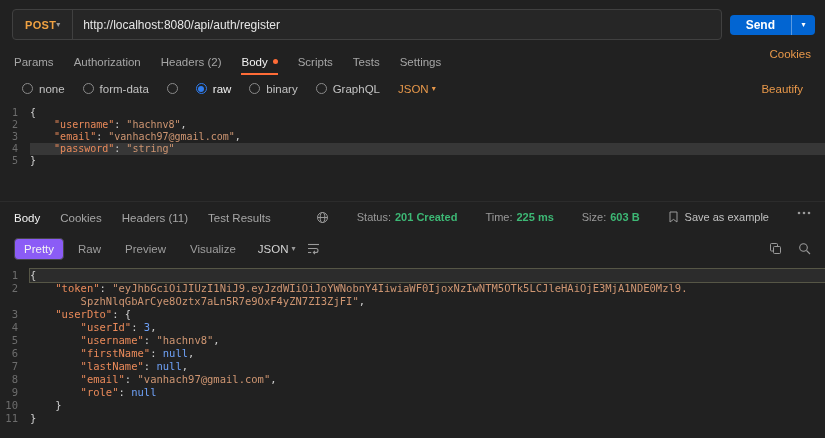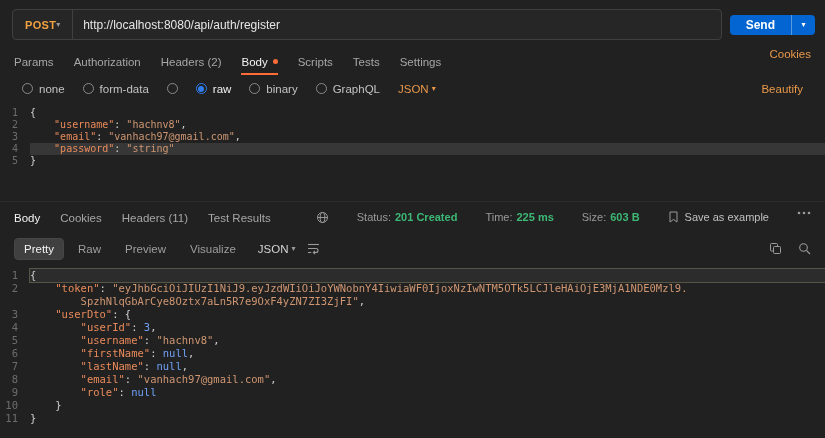--- a/index.html
+++ b/index.html
@@ -61,21 +61,21 @@
   .res-meta{margin-left:auto;display:flex;align-items:flex-start;gap:28px;font-size:11px}
   .meta{display:flex;align-items:center;gap:4px}
   .mlab{color:#9a9a9a}
   .mval{color:var(--success,#3db875);font-weight:600}
   .icon{display:inline-flex;align-items:center;color:#9a9a9a;cursor:pointer}
   .icon.static{cursor:default}
   .save-example{display:flex;align-items:center;gap:6px;color:#c0c0c0;font-size:11px;cursor:pointer}
   .res-toolbar{display:flex;align-items:center;gap:12px;padding:0 14px;height:31px}
   .view-tabs{display:flex;align-items:center;gap:4px}
   .view-tab{color:#9e9e9e;font-size:11.5px;padding:4px 9px;cursor:pointer;border:1px solid transparent;border-radius:4px}
-  .view-tab.active{color:#f3f3f3;border-color:#464646;background:#404040}
+  .view-tab.active{color:#f3f3f3;border-color:#464646;background:#8b5cf6}
   .toolbar-right{margin-left:auto;display:flex;gap:16px}
 </style>
 </head>
 <body>
 
 <div class="app">
 
   <div class="request-bar">
     <div class="method-url">
       <div class="method">

